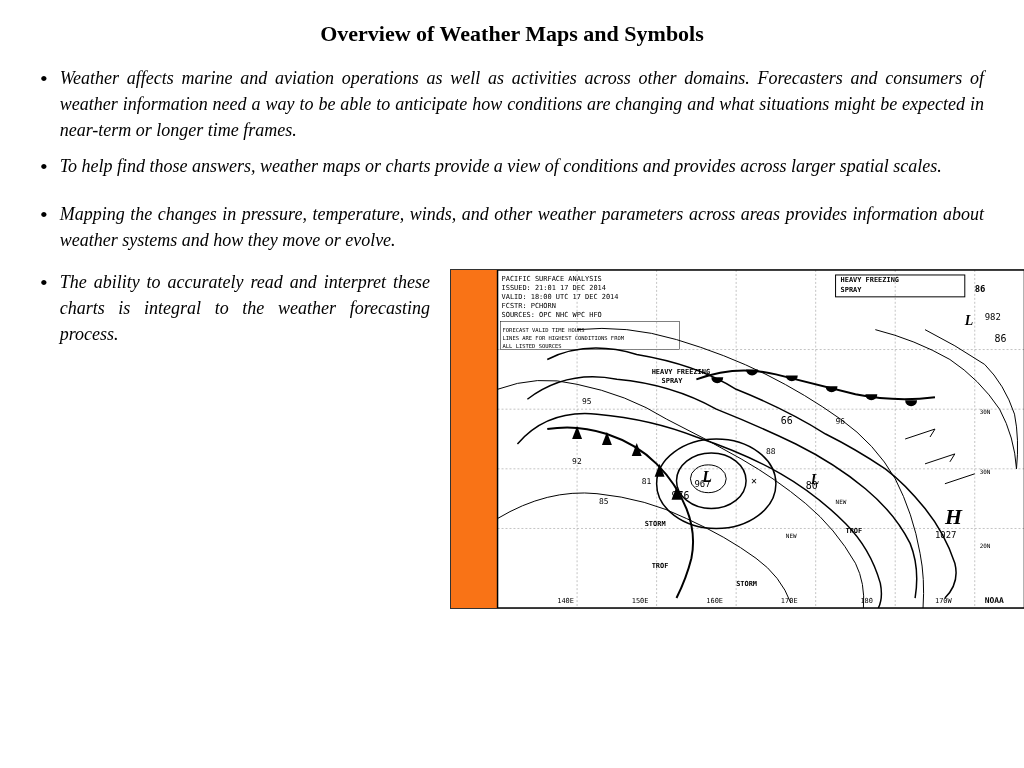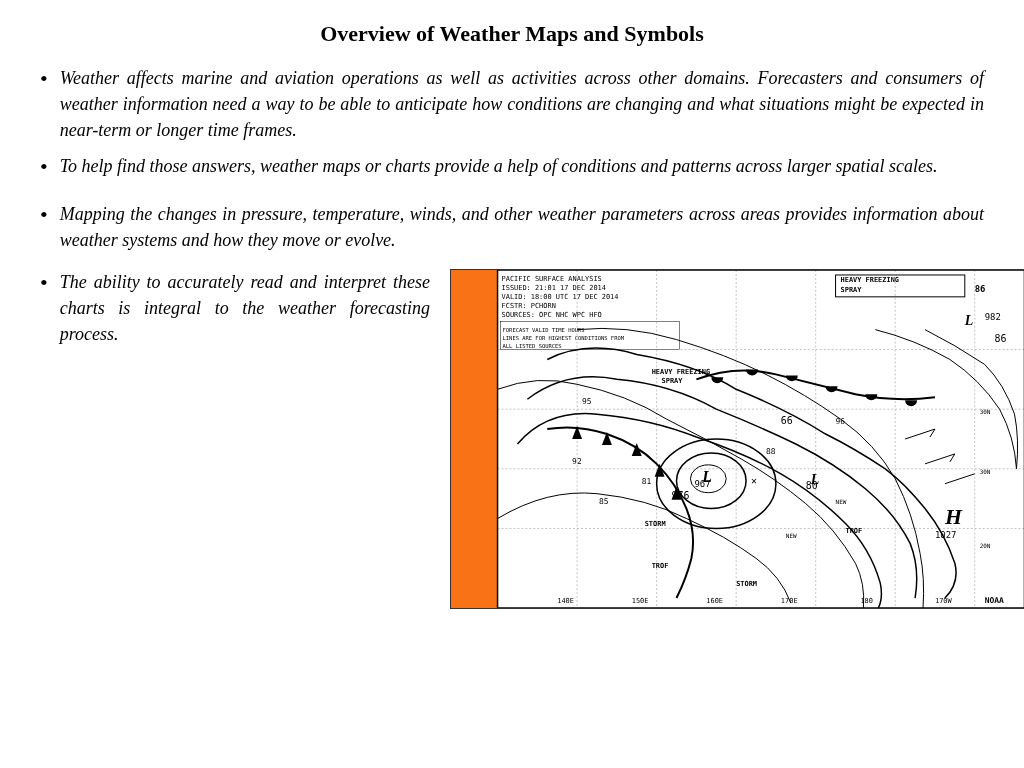--- a/index.html
+++ b/index.html
@@ -114,21 +114,21 @@
 
   <div class="content-area">
 
     <ul class="bullet-list">
       <li class="bullet-item">
         <span class="bullet-dot">•</span>
         <span class="bullet-text">Weather affects marine and aviation operations as well as activities across other domains. Forecasters and consumers of weather information need a way to be able to anticipate how conditions are changing and what situations might be expected in near-term or longer time frames.</span>
       </li>
       <li class="bullet-item">
         <span class="bullet-dot">•</span>
-        <span class="bullet-text">To help find those answers, weather maps or charts provide a help of conditions and patterns across larger spatial scales.</span>
+        <span class="bullet-text">To help find those answers, weather maps or charts provide a view of conditions and provides across larger spatial scales.</span>
       </li>
     </ul>
 
     <div style="margin-top: 8px;"></div>
 
     <ul class="bullet-list">
       <li class="bullet-item">
         <span class="bullet-dot">•</span>
         <span class="bullet-text">Mapping the changes in pressure, temperature, winds, and other weather parameters across areas provides information about weather systems and how they move or evolve.</span>
       </li>

